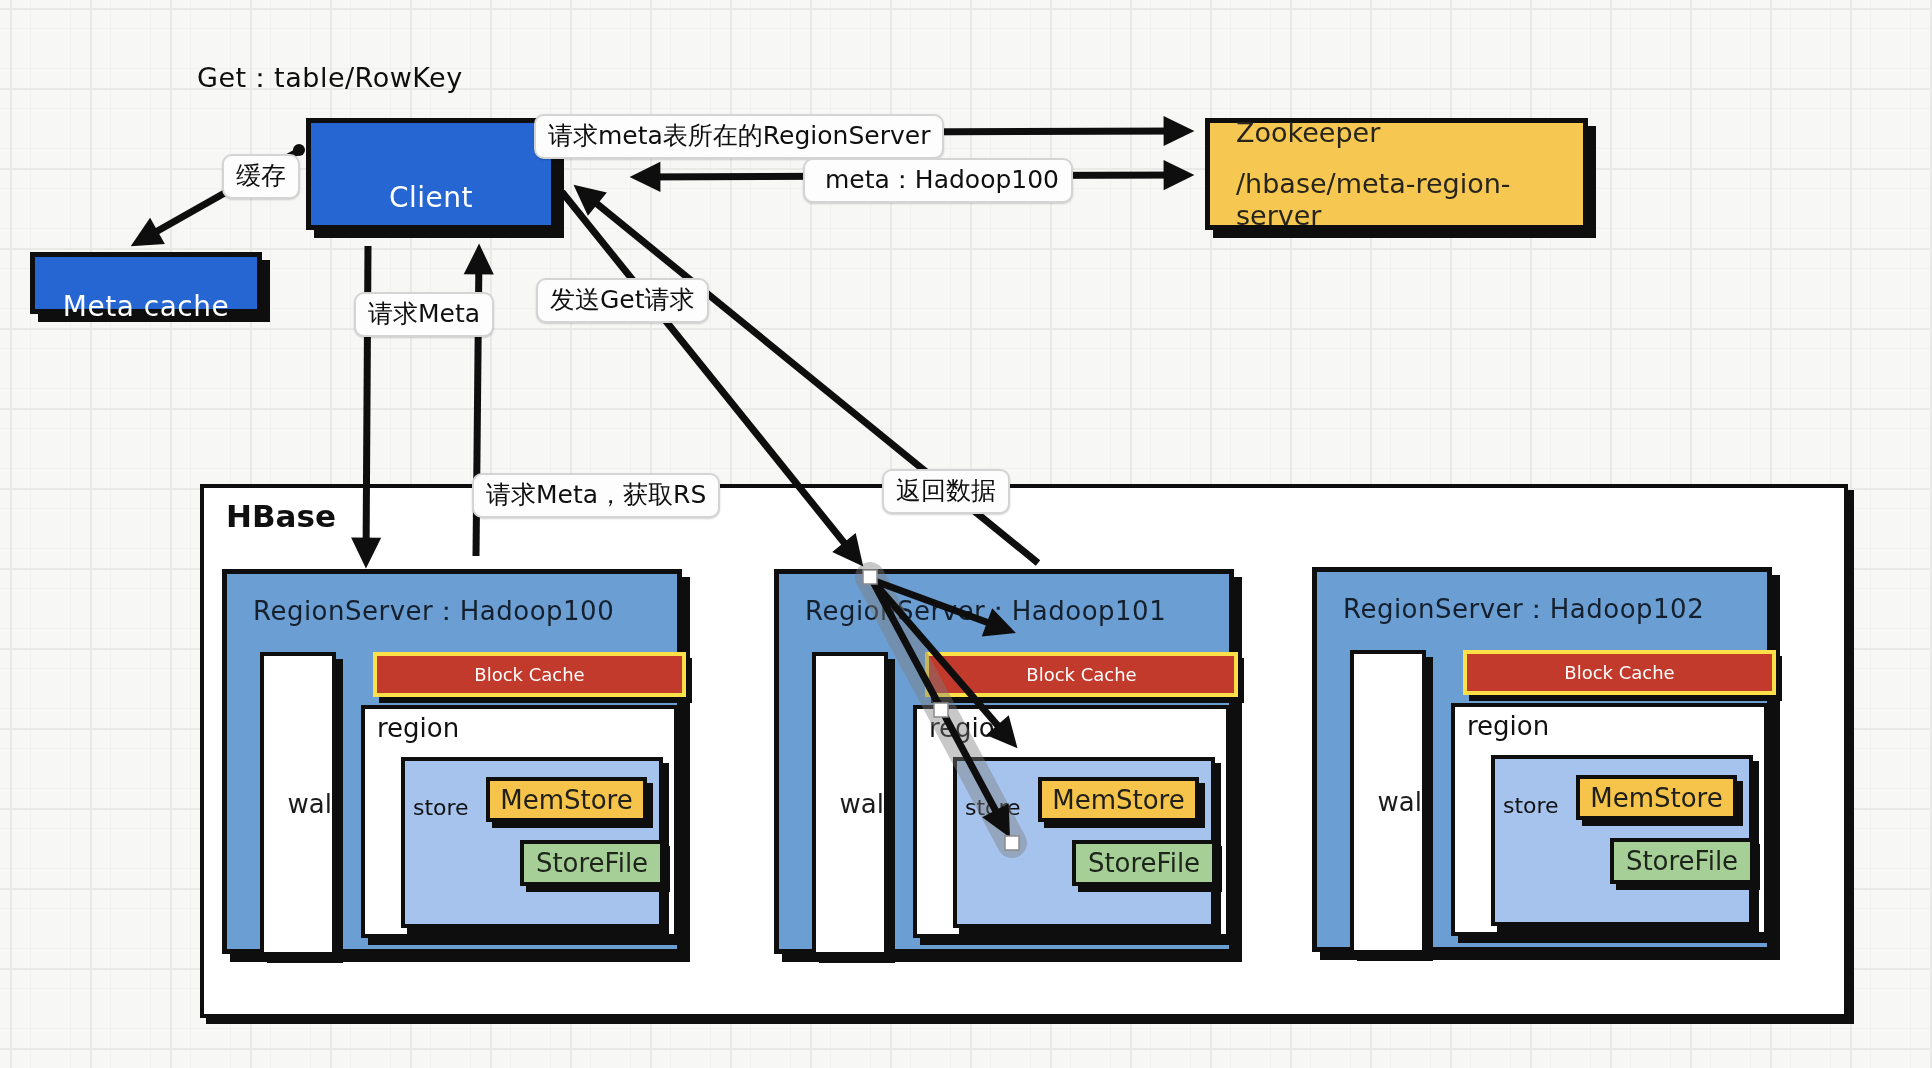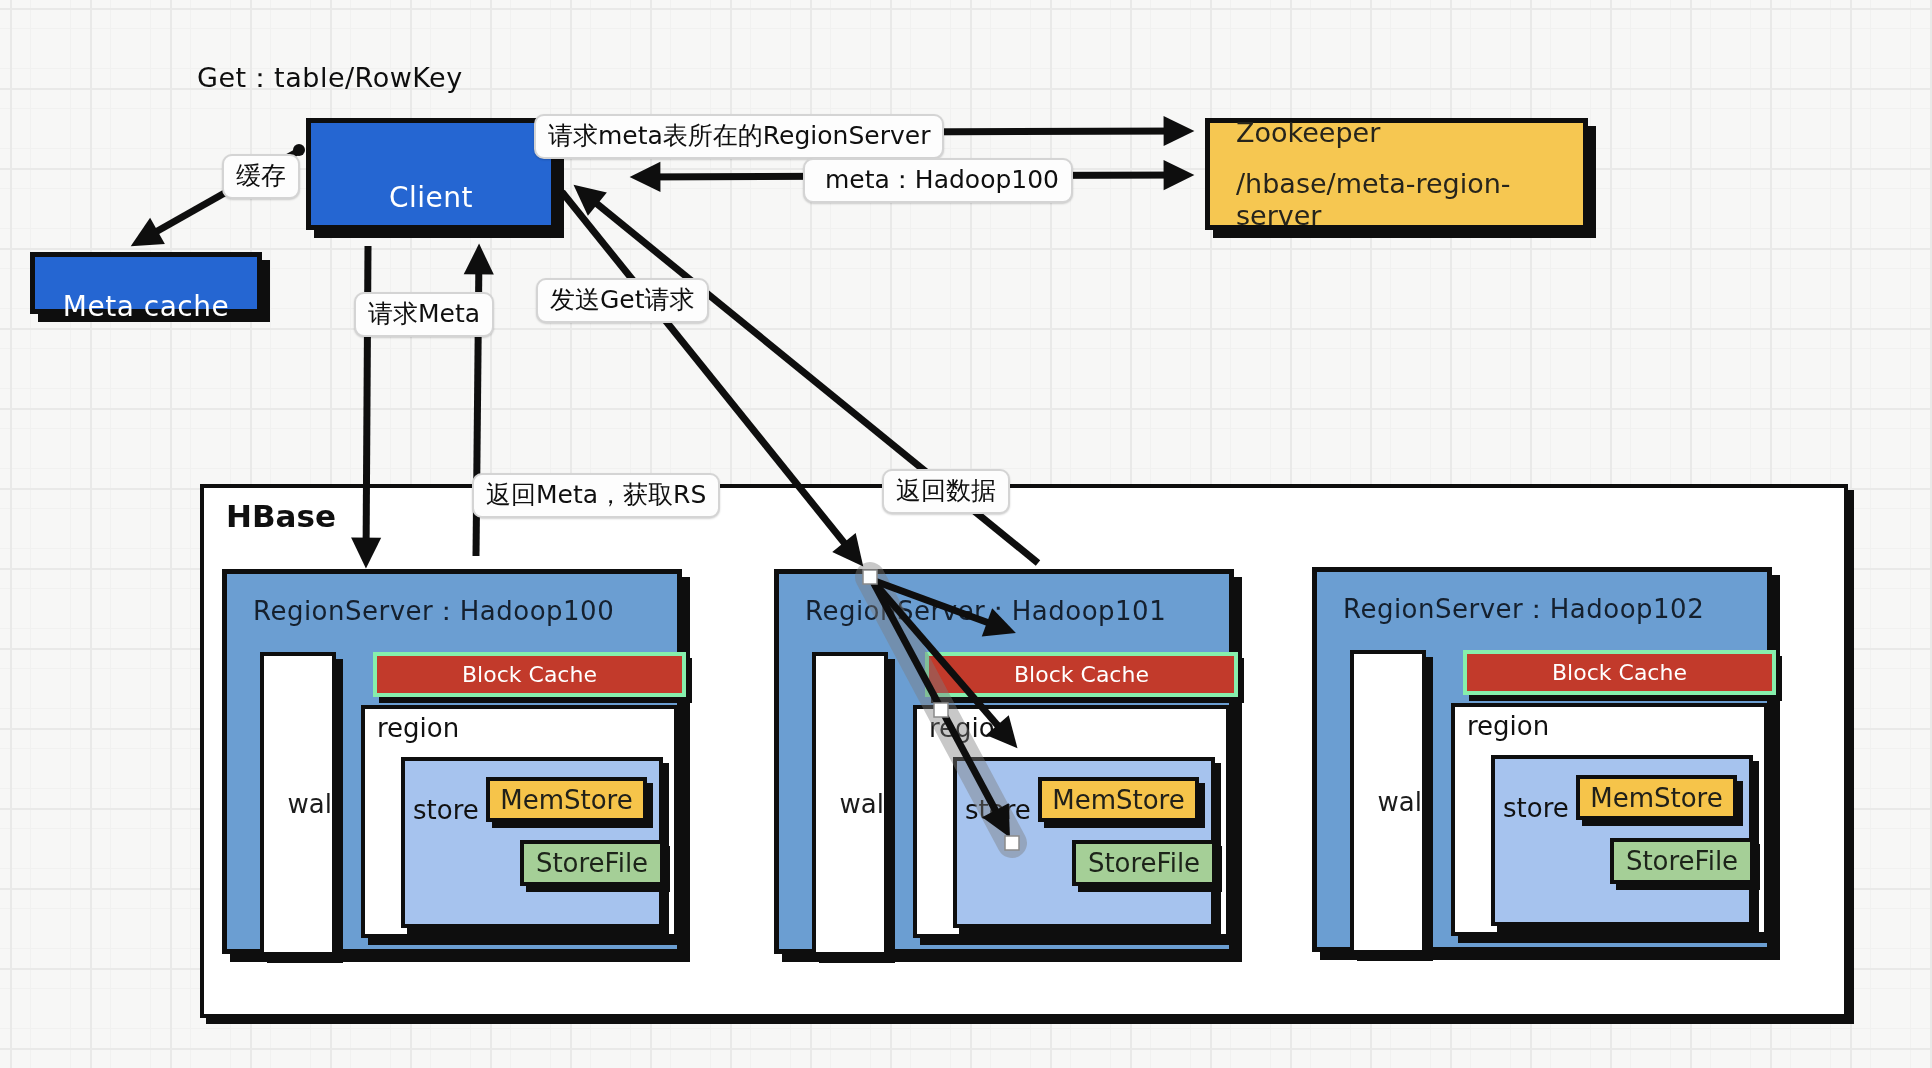--- a/index.html
+++ b/index.html
@@ -24,28 +24,28 @@
   }
   .blue{background:#2566d2;color:#fff;}
   .yellow{background:#f6c751;color:#25241e;}
   .rs{background:#6b9ed2;border:5px solid #0e0e0e;box-shadow:8px 8px 0 0 #0e0e0e;
       position:absolute;box-sizing:border-box;z-index:10;}
   .rs-title{position:absolute;left:26px;top:20px;font-size:26px;color:#15202e;letter-spacing:.5px;}
   .wal{position:absolute;left:33px;top:78px;width:76px;height:304px;background:#fff;
        border:4px solid #0e0e0e;box-shadow:7px 7px 0 0 #0e0e0e;box-sizing:border-box;
        display:flex;align-items:center;justify-content:flex-end;font-size:26px;color:#1c1c1c;}
   .blockcache{position:absolute;left:146px;top:78px;width:313px;height:45px;background:#c23a2b;
-       border:4px solid #86efac;box-shadow:6px 6px 0 0 #0e0e0e;box-sizing:border-box;
-       display:flex;align-items:center;justify-content:center;font-size:22px;color:#fff;}
+       border:4px solid #fde047;box-shadow:6px 6px 0 0 #0e0e0e;box-sizing:border-box;
+       display:flex;align-items:center;justify-content:center;font-size:18px;color:#fff;}
   .region{position:absolute;left:134px;top:131px;width:317px;height:233px;background:#fff;
        border:4px solid #0e0e0e;box-shadow:7px 7px 0 0 #0e0e0e;box-sizing:border-box;}
   .region-label{position:absolute;left:12px;top:4px;font-size:26px;color:#111;}
   .store{position:absolute;left:36px;top:48px;width:262px;height:171px;background:#a6c3ee;
        border:4px solid #0e0e0e;box-shadow:6px 6px 0 0 #0e0e0e;box-sizing:border-box;}
-  .store-label{position:absolute;left:8px;top:34px;font-size:26px;color:#111;}
+  .store-label{position:absolute;left:8px;top:34px;font-size:22px;color:#111;}
   .memstore{position:absolute;left:81px;top:16px;width:161px;height:45px;background:#f6c44a;
        border:4px solid #0e0e0e;box-shadow:6px 6px 0 0 #0e0e0e;box-sizing:border-box;
        display:flex;align-items:center;justify-content:center;font-size:26px;color:#20201a;}
   .storefile{position:absolute;left:83px;top:79px;width:144px;height:46px;background:#a5cf97;
        border:4px solid #0e0e0e;box-shadow:6px 6px 0 0 #0e0e0e;box-sizing:border-box;
        display:flex;align-items:center;justify-content:center;font-size:26px;color:#1d241a;margin-left:32px;}
   
   .hbase{
     position:absolute;left:200px;top:484px;width:1648px;height:534px;background:#fff;
     border:4px solid #0e0e0e;box-shadow:6px 6px 0 0 #0e0e0e;box-sizing:border-box;z-index:5;
@@ -186,14 +186,14 @@
     <rect x="934" y="703" width="14" height="14" fill="#fff" stroke="#8a8a8a" stroke-width="1.5"></rect>
     <rect x="1005" y="836" width="14" height="14" fill="#fff" stroke="#8a8a8a" stroke-width="1.5"></rect>
   </g>
 </svg>
 
 <div class="pill" style="left:222px;top:154px;">缓存</div>
 <div class="pill" style="left:534px;top:114px;">请求meta表所在的RegionServer</div>
 <div class="pill" style="left:803px;top:158px;padding-left:20px;">meta：Hadoop100</div>
 <div class="pill" style="left:354px;top:292px;">请求Meta</div>
 <div class="pill" style="left:536px;top:278px;">发送Get请求</div>
-<div class="pill" style="left:472px;top:473px;">返回Meta，获取RS</div>
+<div class="pill" style="left:472px;top:473px;">请求Meta，获取RS</div>
 <div class="pill" style="left:882px;top:469px;">返回数据</div>
 
 </body></html>

